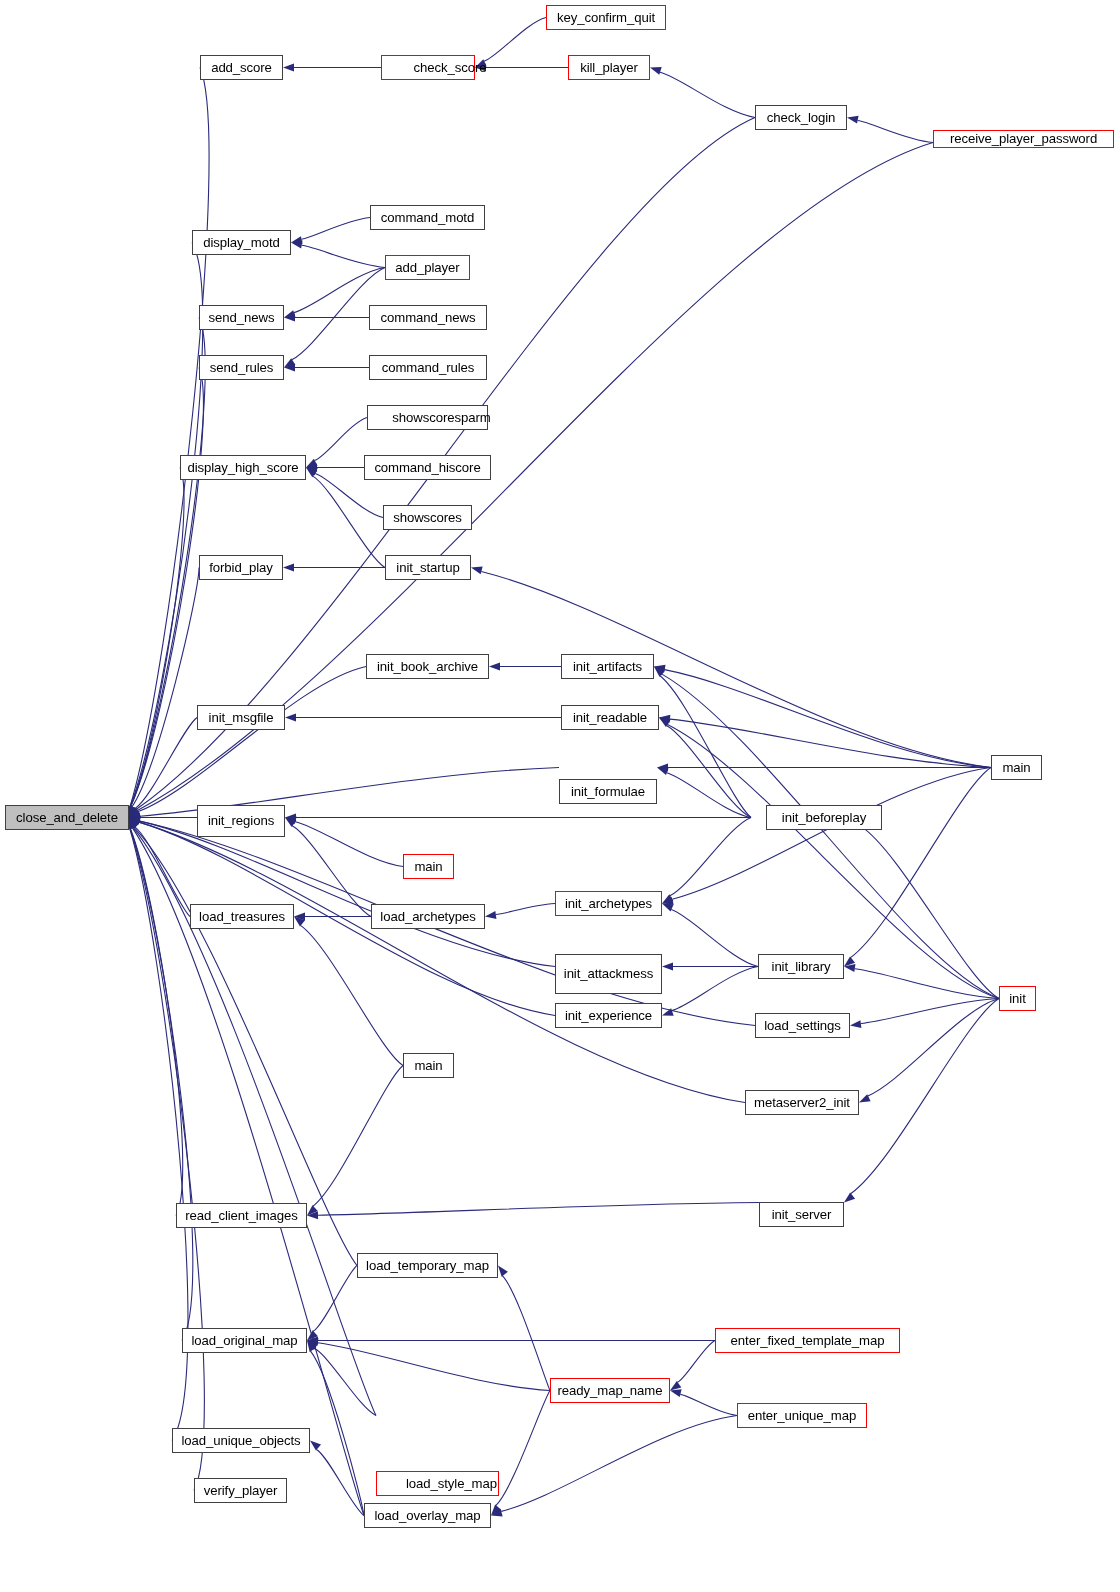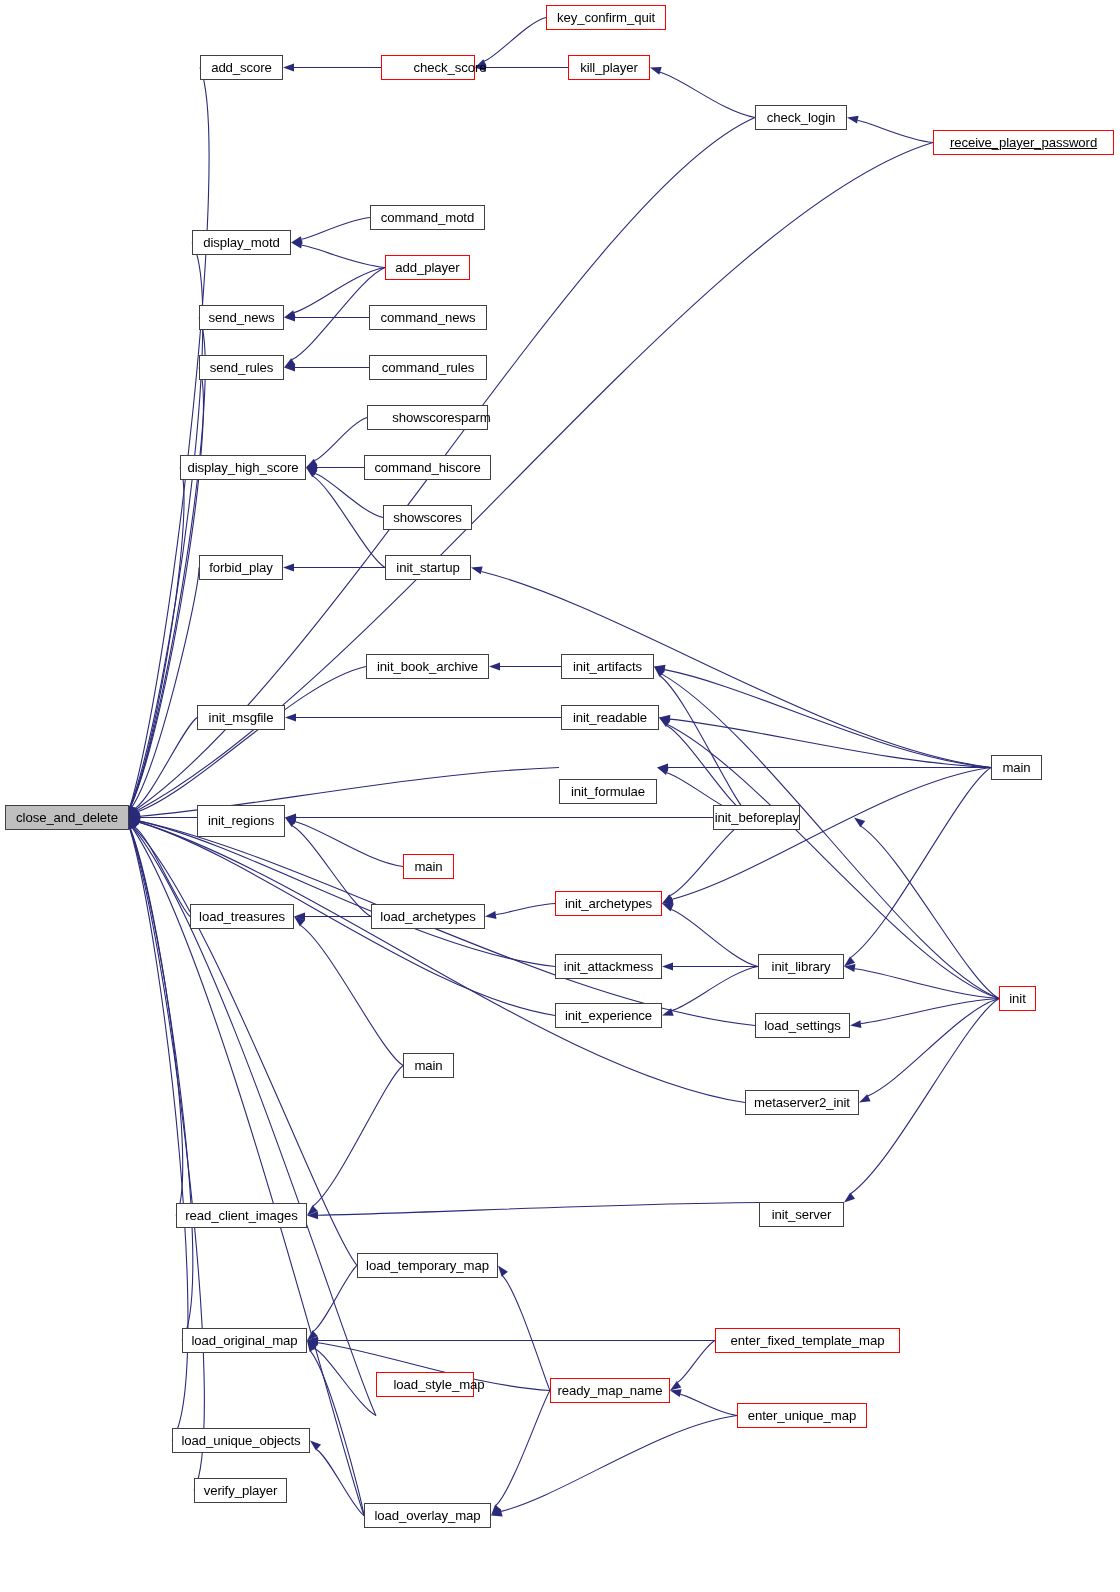--- a/index.html
+++ b/index.html
@@ -238,21 +238,21 @@
       </div>
       <div class="node red" style="left: 546px; top: 5px; width: 120px; height: 25px;">
         <span>key_confirm_quit</span>
       </div>
       <div class="node red" style="left: 568px; top: 55px; width: 82px; height: 25px;">
         <span>kill_player</span>
       </div>
       <div class="node" style="left: 755px; top: 105px; width: 92px; height: 25px;">
         <span>check_login</span>
       </div>
-      <div class="node red" style="left: 933px; top: 130px; width: 181px; height: 25px; text-decoration: underline;">
+      <div class="node red" style="left: 933px; top: 130px; width: 181px; height: 18px;">
         <span>receive_player_password</span>
       </div>
       <div class="node" style="left: 192px; top: 230px; width: 99px; height: 25px;">
         <span>display_motd</span>
       </div>
       <div class="node" style="left: 370px; top: 205px; width: 115px; height: 25px;">
         <span>command_motd</span>
       </div>
       <div class="node red" style="left: 385px; top: 255px; width: 85px; height: 25px;">
         <span>add_player</span>
@@ -298,39 +298,39 @@
       </div>
       <div class="node" style="left: 561px; top: 705px; width: 98px; height: 25px;">
         <span>init_readable</span>
       </div>
       <div class="node" style="left: 559px; top: 755px; width: 98px; height: 25px; margin-top: 24px;">
         <span>init_formulae</span>
       </div>
       <div class="node" style="left: 991px; top: 755px; width: 51px; height: 25px;">
         <span>main</span>
       </div>
-      <div class="node" style="left: 713px; top: 805px; width: 87px; height: 25px; justify-content: flex-end;">
+      <div class="node" style="left: 766px; top: 805px; width: 116px; height: 25px;">
         <span>init_beforeplay</span>
       </div>
       <div class="node" style="left: 197px; top: 805px; width: 88px; height: 32px;">
         <span>init_regions</span>
       </div>
       <div class="node red" style="left: 403px; top: 854px; width: 51px; height: 25px;">
         <span>main</span>
       </div>
       <div class="node red" style="left: 555px; top: 891px; width: 107px; height: 25px;">
         <span>init_archetypes</span>
       </div>
       <div class="node" style="left: 190px; top: 904px; width: 104px; height: 25px;">
         <span>load_treasures</span>
       </div>
       <div class="node" style="left: 371px; top: 904px; width: 114px; height: 25px;">
         <span>load_archetypes</span>
       </div>
-      <div class="node" style="left: 555px; top: 954px; width: 107px; height: 25px;">
+      <div class="node" style="left: 555px; top: 954px; width: 107px; height: 40px;">
         <span>init_attackmess</span>
       </div>
       <div class="node" style="left: 758px; top: 954px; width: 86px; height: 25px;">
         <span>init_library</span>
       </div>
       <div class="node red" style="left: 999px; top: 986px; width: 37px; height: 25px;">
         <span>init</span>
       </div>
       <div class="node" style="left: 555px; top: 1003px; width: 107px; height: 25px;">
         <span>init_experience</span>
@@ -355,21 +355,21 @@
       </div>
       <div class="node" style="left: 182px; top: 1328px; width: 125px; height: 25px;">
         <span>load_original_map</span>
       </div>
       <div class="node red" style="left: 715px; top: 1328px; width: 185px; height: 25px;">
         <span>enter_fixed_template_map</span>
       </div>
       <div class="node red" style="left: 550px; top: 1378px; width: 120px; height: 25px;">
         <span>ready_map_name</span>
       </div>
-      <div class="node red" style="left: 376px; top: 1372px; width: 98px; height: 25px; padding-left: 28px;">
+      <div class="node red" style="left: 376px; top: 1471px; width: 123px; height: 25px; padding-left: 28px;">
         <span>load_style_map</span>
       </div>
       <div class="node red" style="left: 737px; top: 1403px; width: 130px; height: 25px;">
         <span>enter_unique_map</span>
       </div>
       <div class="node" style="left: 172px; top: 1428px; width: 138px; height: 25px;">
         <span>load_unique_objects</span>
       </div>
       <div class="node" style="left: 194px; top: 1478px; width: 93px; height: 25px;">
         <span>verify_player</span>

